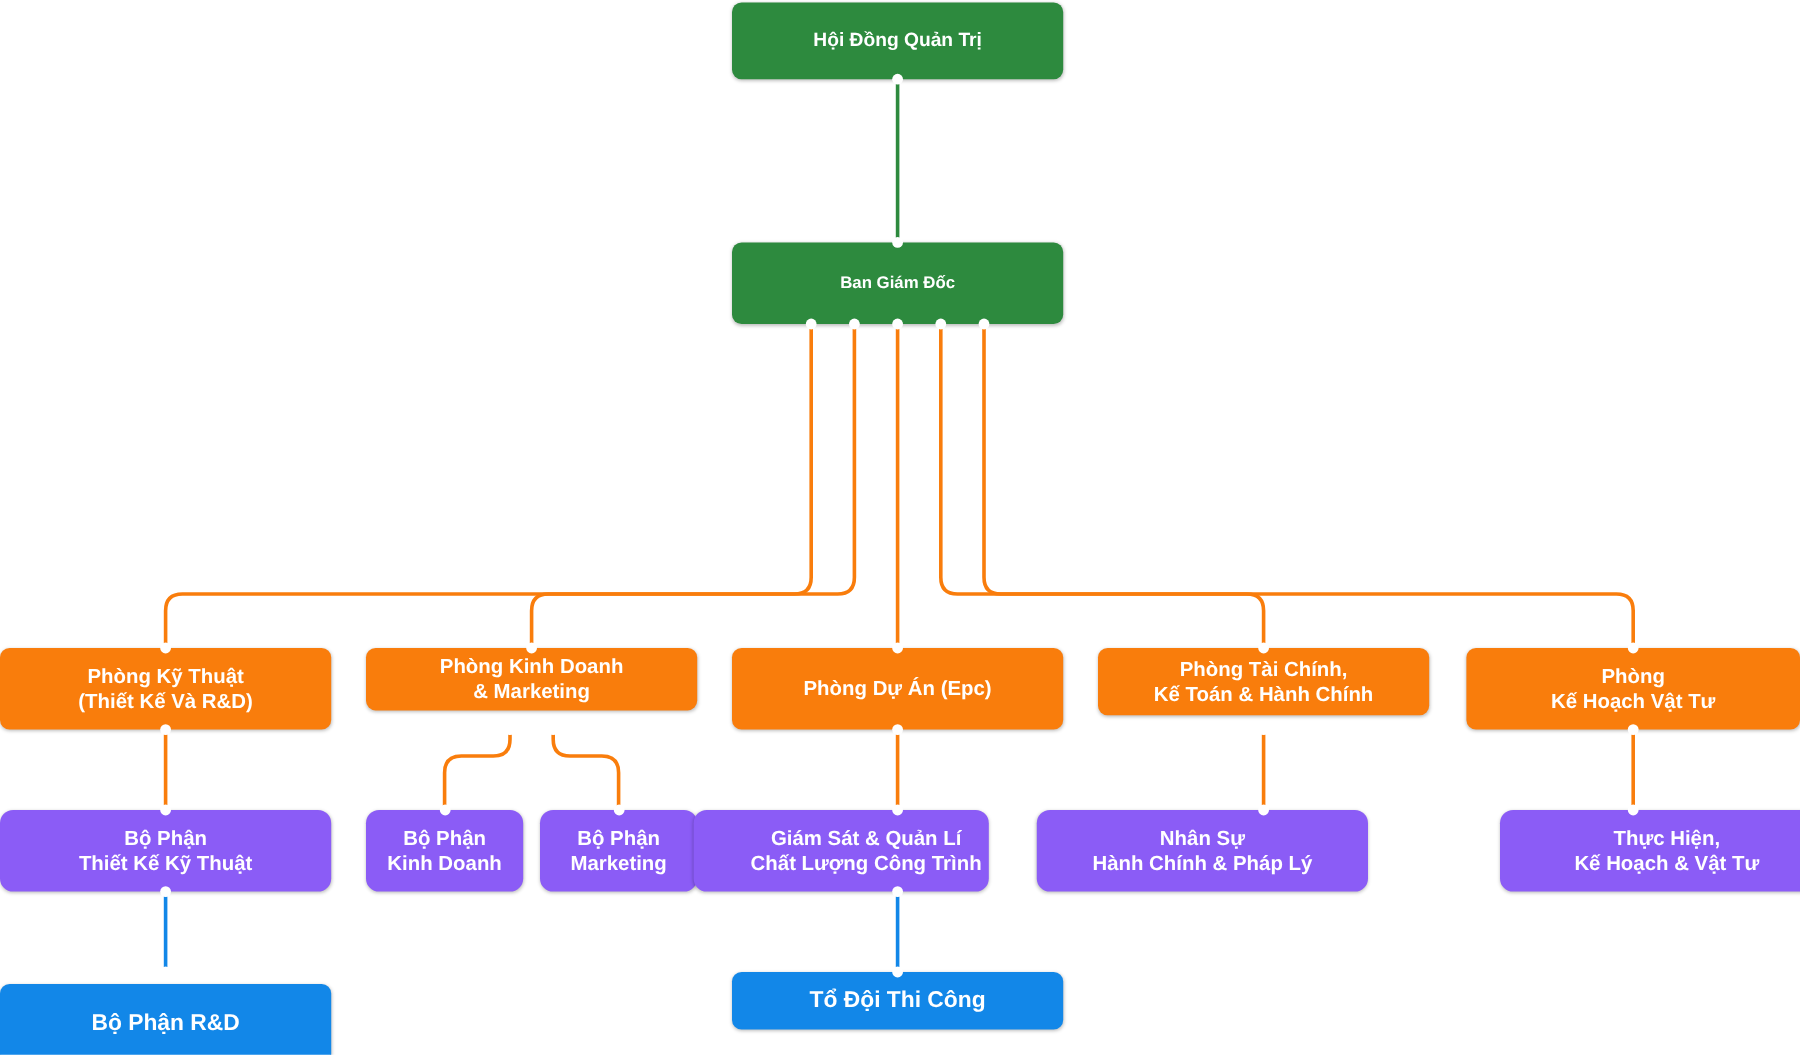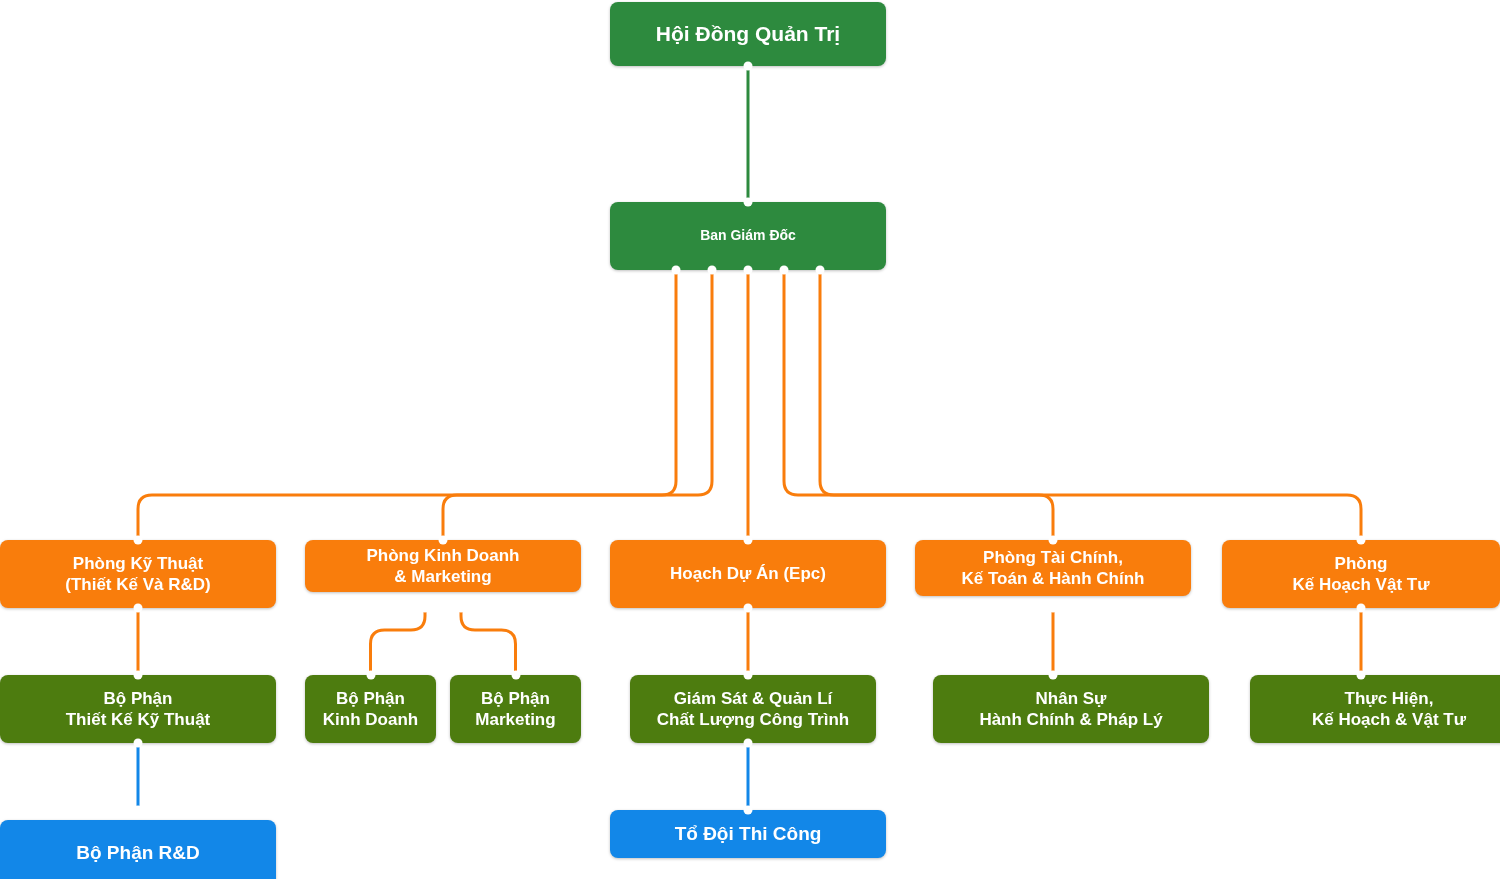--- a/index.html
+++ b/index.html
@@ -25,24 +25,24 @@
     align-items:center;
     justify-content:center;
     text-align:center;
     color:#ffffff;
     font-weight:bold;
     line-height:1.25;
     padding:4px 6px;
     box-shadow:0 1px 3px rgba(0,0,0,0.25);
   }
   .node .lbl{white-space:pre-line;display:block;}
-  .lvl0{background:#2d8a3e;font-size:21px;}
+  .lvl0{background:#2d8a3e;font-size:16px;}
   .lvl1{background:#2d8a3e;font-size:14px;}
   .lvl2{background:#f97d0c;font-size:17px;}
-  .lvl3{background:#4d7c0f;font-size:17px;}
+  .lvl3{background:#8b5cf6;font-size:17px;border-radius:11px;}
   .lvl4{background:#1287e8;font-size:19px;}
   .dot{
     position:absolute;
     width:9px;height:9px;border-radius:50%;
     background:#ffffff;
     box-sizing:border-box;
     transform:translate(-50%,-50%);
   }
 </style>
 </head>
@@ -76,21 +76,21 @@
       </div>
       <div class="node lvl2" style="left: 0px; top: 540px; width: 276px; height: 68px;">
         <span class="lbl">Phòng Kỹ Thuật
 (Thiết Kế Và R&amp;D)</span>
       </div>
       <div class="node lvl2" style="left: 305px; top: 540px; width: 276px; height: 52px;">
         <span class="lbl">Phòng Kinh Doanh
 &amp; Marketing</span>
       </div>
       <div class="node lvl2" style="left: 610px; top: 540px; width: 276px; height: 68px;">
-        <span class="lbl">Hoạch Dự Án (Epc)</span>
+        <span class="lbl">Phòng Dự Án (Epc)</span>
       </div>
       <div class="node lvl2" style="left: 915px; top: 540px; width: 276px; height: 56px;">
         <span class="lbl">Phòng Tài Chính,
 Kế Toán &amp; Hành Chính</span>
       </div>
       <div class="node lvl2" style="left: 1222px; top: 540px; width: 278px; height: 68px;">
         <span class="lbl">Phòng
 Kế Hoạch Vật Tư</span>
       </div>
       <div class="node lvl3" style="left: 0px; top: 675px; width: 276px; height: 68px;">
@@ -98,25 +98,25 @@
 Thiết Kế Kỹ Thuật</span>
       </div>
       <div class="node lvl3" style="left: 305px; top: 675px; width: 131px; height: 68px;">
         <span class="lbl">Bộ Phận
 Kinh Doanh</span>
       </div>
       <div class="node lvl3" style="left: 450px; top: 675px; width: 131px; height: 68px;">
         <span class="lbl">Bộ Phận
 Marketing</span>
       </div>
-      <div class="node lvl3" style="left: 630px; top: 675px; width: 246px; height: 68px;">
+      <div class="node lvl3" style="left: 578px; top: 675px; width: 246px; height: 68px; justify-content: flex-end;">
         <span class="lbl">Giám Sát &amp; Quản Lí
 Chất Lượng Công Trình</span>
       </div>
-      <div class="node lvl3" style="left: 933px; top: 675px; width: 276px; height: 68px;">
+      <div class="node lvl3" style="left: 864px; top: 675px; width: 276px; height: 68px;">
         <span class="lbl">Nhân Sự
 Hành Chính &amp; Pháp Lý</span>
       </div>
       <div class="node lvl3" style="left: 1222px; top: 675px; width: 278px; height: 68px; margin-left: 28px;">
         <span class="lbl">Thực Hiện,
 Kế Hoạch &amp; Vật Tư</span>
       </div>
       <div class="node lvl4" style="left: 0px; top: 820px; width: 276px; height: 66px;">
         <span class="lbl">Bộ Phận R&amp;D</span>
       </div>

